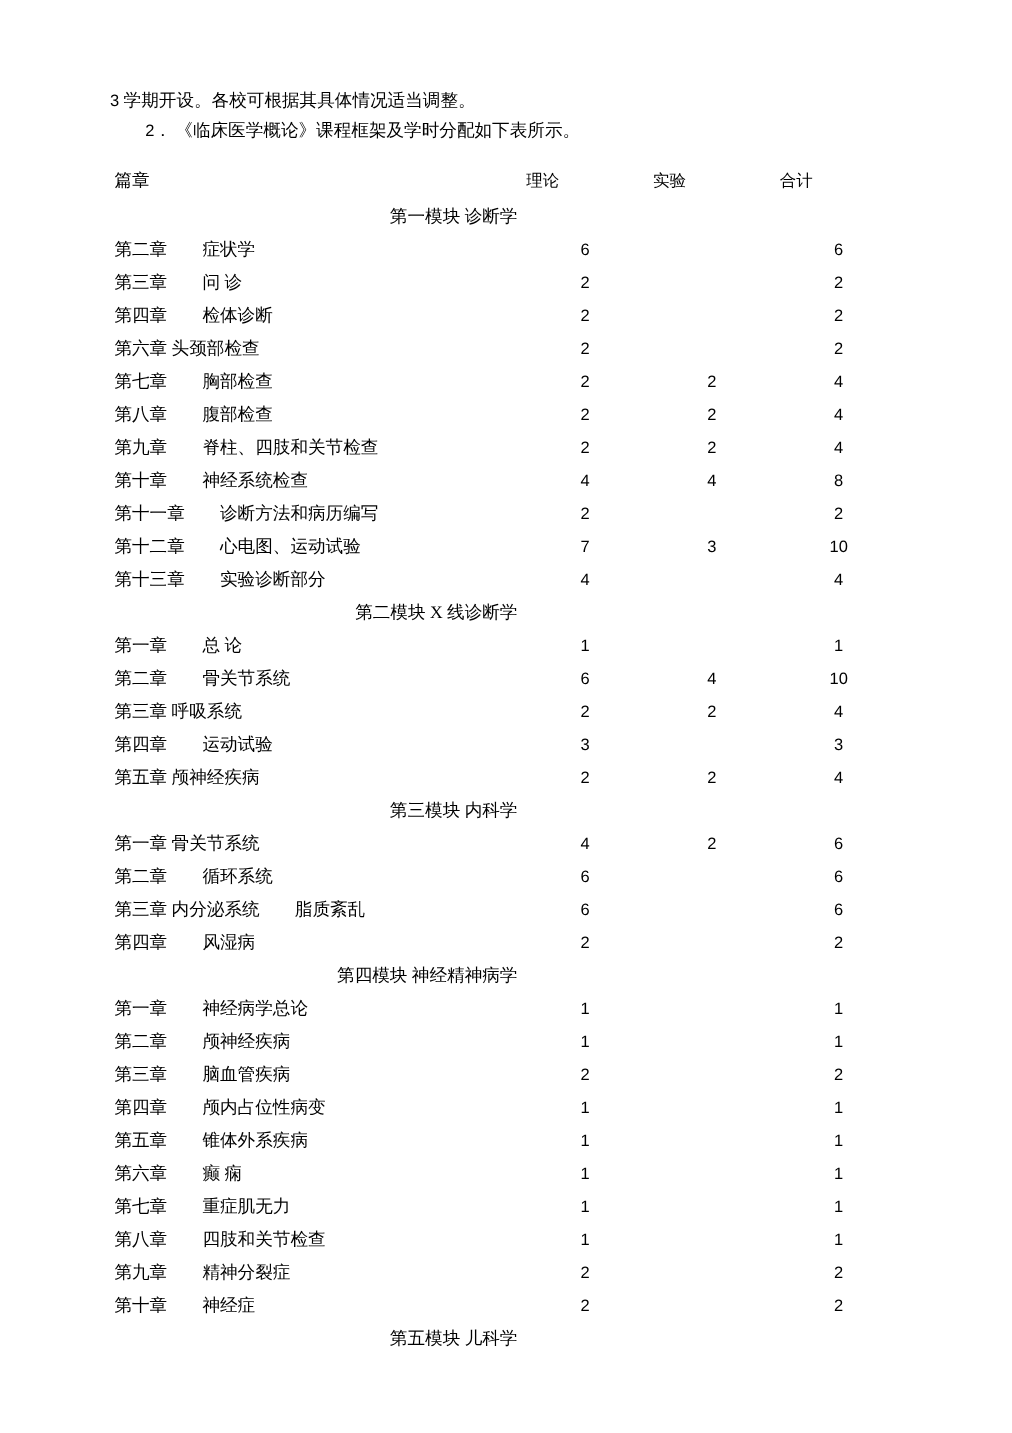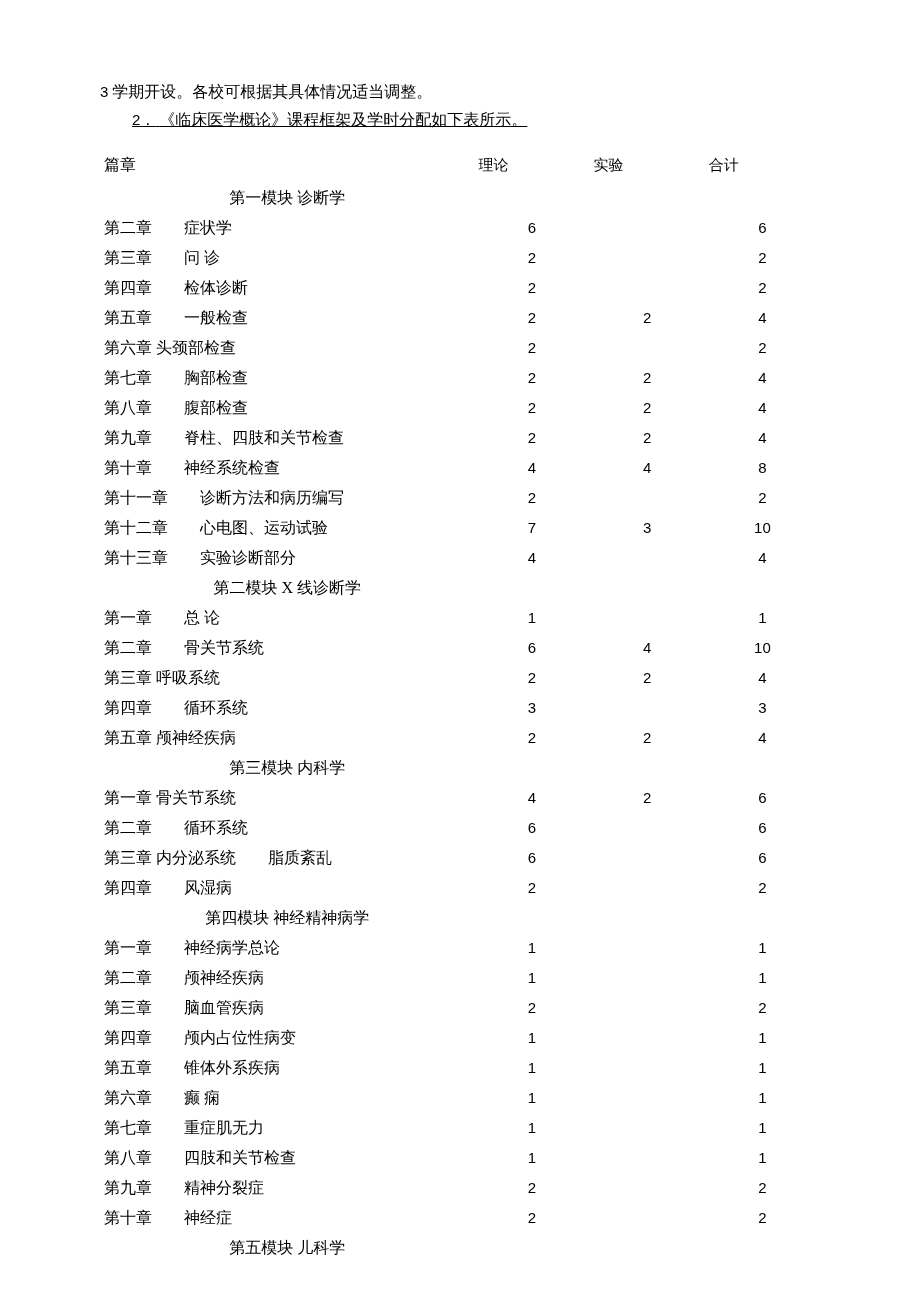--- a/index.html
+++ b/index.html
@@ -18,21 +18,20 @@
     line-height: 1.5;
   }
   .intro {
     margin-bottom: 18px;
   }
   .intro p {
     margin: 0 0 4px 0;
   }
   .indent {
     text-indent: 2em;
-    text-decoration: underline;
   }
   table.course {
     border-collapse: collapse;
     width: 100%;
     font-family: "SimSun", "宋体", serif;
     font-size: 16px;
   }
   table.course td {
     padding: 3px 4px;
     vertical-align: middle;
@@ -46,21 +45,21 @@
     width: 52%;
     text-align: left;
   }
   td.num {
     width: 16%;
     text-align: center;
     font-family: Arial, "Helvetica Neue", sans-serif;
     font-size: 15px;
   }
   .section-row td {
-    text-align: center;
+    text-align: right;
   }
   .digit {
     font-family: Arial, "Helvetica Neue", sans-serif;
     font-size: 15px;
   }
 </style>
 </head>
 <body>
 
 <div class="page">
@@ -104,26 +103,20 @@
           <td class="num"></td>
           <td class="num">2</td>
         </tr>
         <tr>
           <td class="chapter">第四章　　检体诊断</td>
           <td class="num">2</td>
           <td class="num"></td>
           <td class="num">2</td>
         </tr>
         <tr>
-          <td class="chapter">第五章　　一般检查</td>
-          <td class="num">2</td>
-          <td class="num">2</td>
-          <td class="num">4</td>
-        </tr>
-        <tr>
           <td class="chapter">第六章  头颈部检查</td>
           <td class="num">2</td>
           <td class="num"></td>
           <td class="num">2</td>
         </tr>
         <tr>
           <td class="chapter">第七章　　胸部检查</td>
           <td class="num">2</td>
           <td class="num">2</td>
           <td class="num">4</td>
@@ -182,21 +175,21 @@
           <td class="num">4</td>
           <td class="num">10</td>
         </tr>
         <tr>
           <td class="chapter">第三章  呼吸系统</td>
           <td class="num">2</td>
           <td class="num">2</td>
           <td class="num">4</td>
         </tr>
         <tr>
-          <td class="chapter">第四章　　循环系统</td>
+          <td class="chapter">第四章　　运动试验</td>
           <td class="num">3</td>
           <td class="num"></td>
           <td class="num">3</td>
         </tr>
         <tr>
           <td class="chapter">第五章  颅神经疾病</td>
           <td class="num">2</td>
           <td class="num">2</td>
           <td class="num">4</td>
         </tr>

